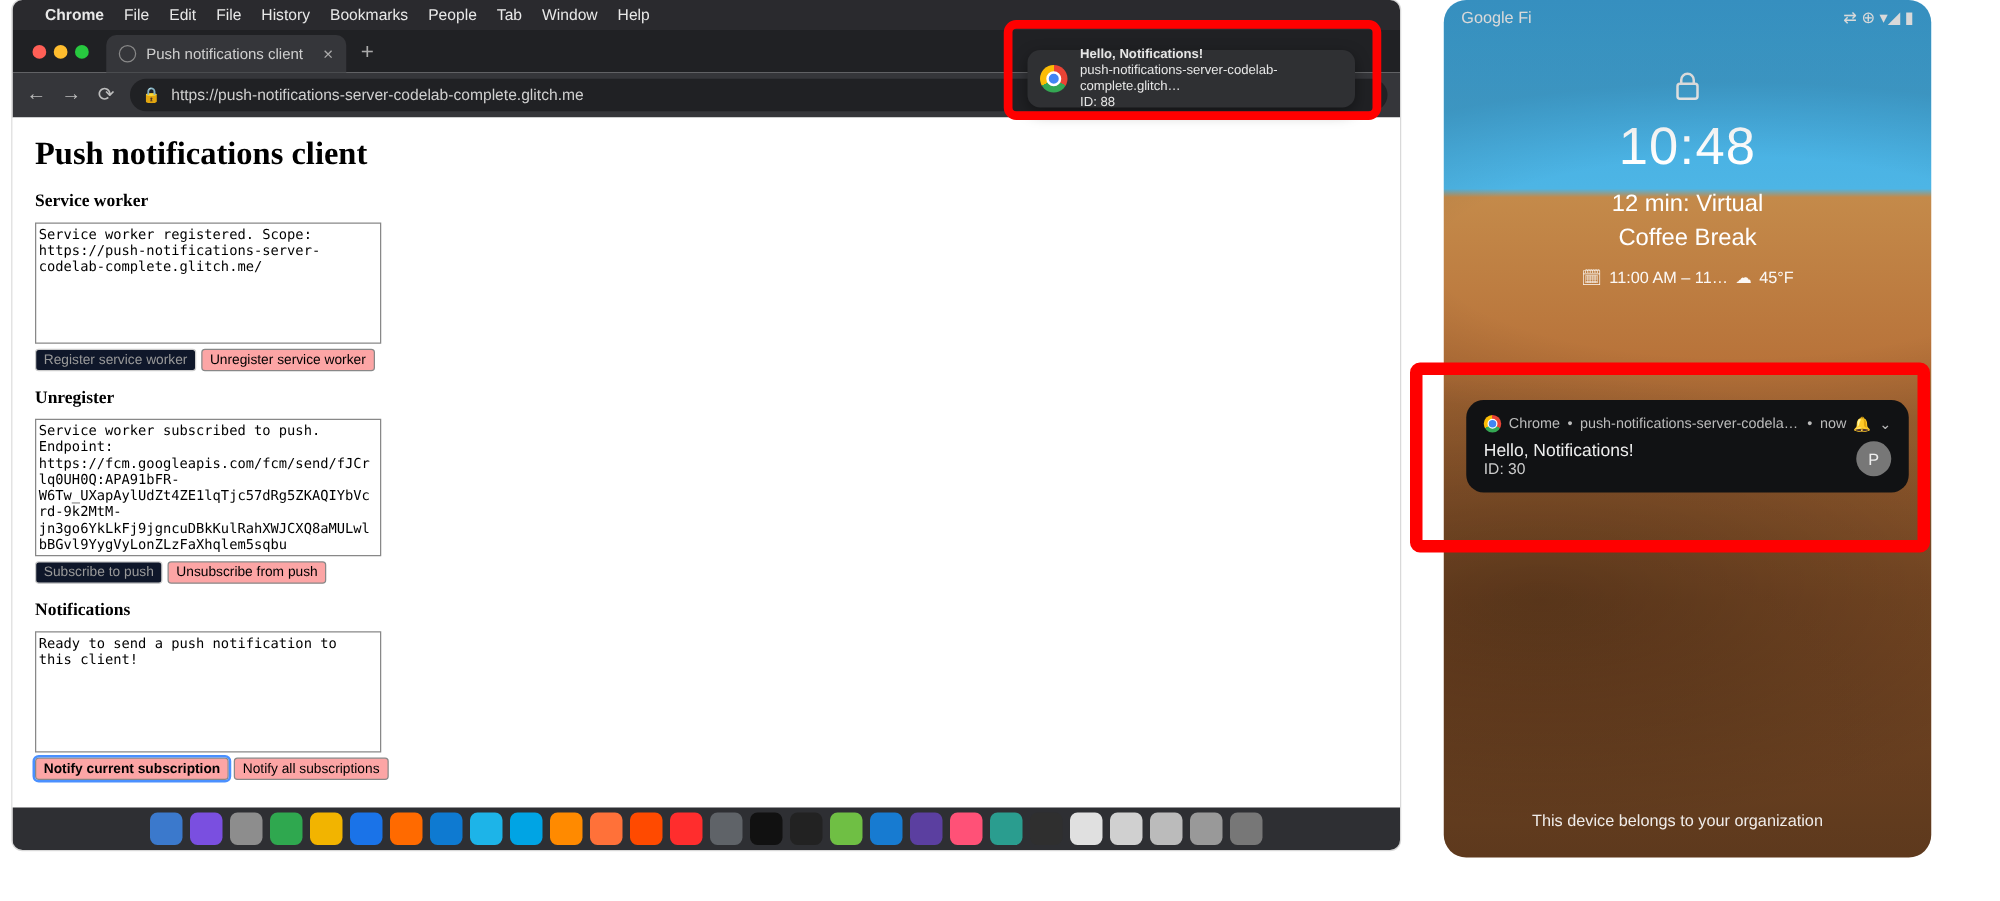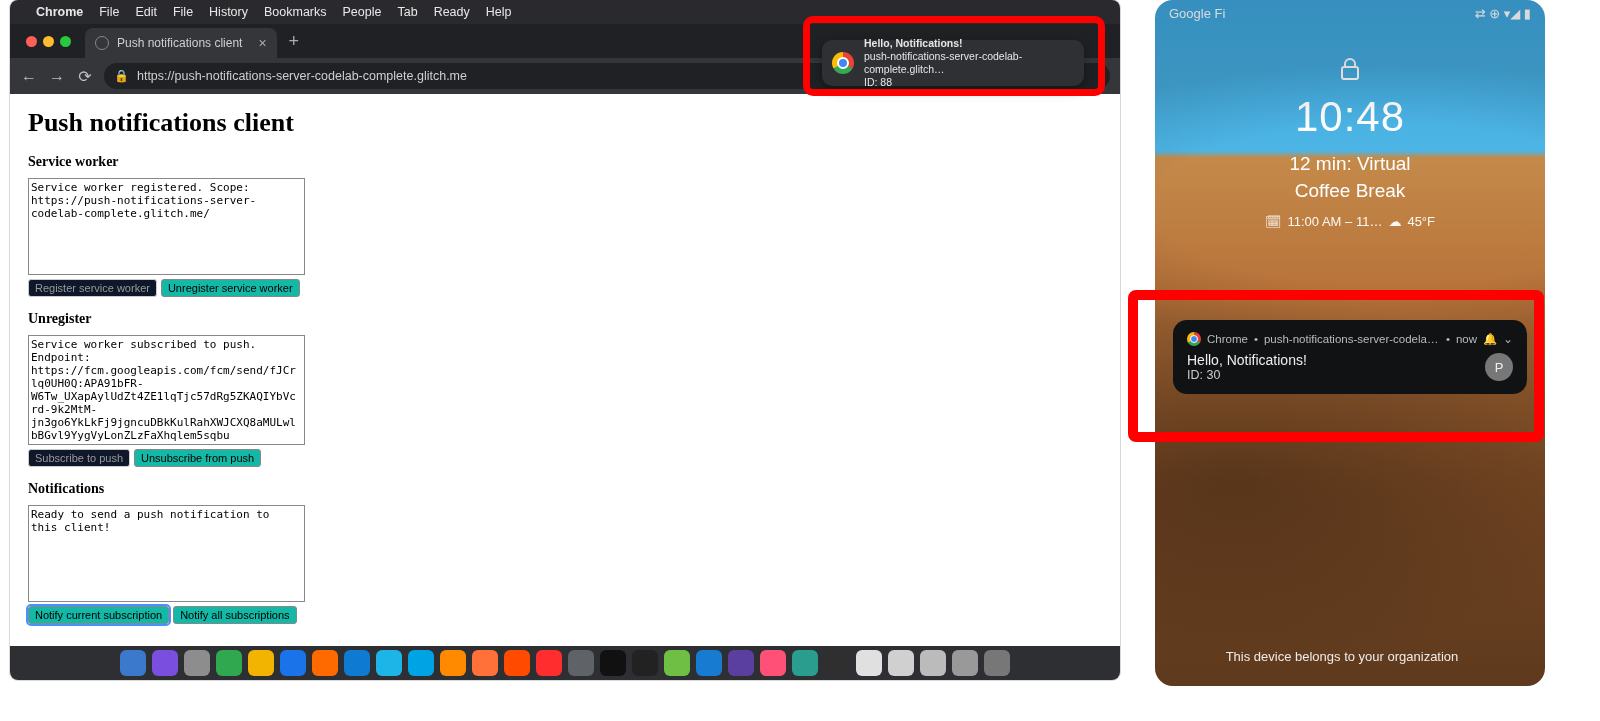--- a/index.html
+++ b/index.html
@@ -94,26 +94,26 @@
     padding:2px;
     resize:none;
     display:block;
     margin-bottom:4px;
   }
   .btn-row { display:flex; gap:4px; margin-bottom:14px; }
   .page button {
     font-size:11px;
     font-family: Arial, sans-serif;
     padding:2px 6px;
-    background:#14b8a6;
+    background:#fca5a5;
     border:1px solid #888;
     border-radius:3px;
   }
   .page button:disabled { color:#999; background:#0f172a; border-color:#ccc; }
-  .page button.focus { outline:2px solid #4a90ff; outline-offset:0; }
+  .page button.focus { outline:2px solid #4a90ff; outline-offset:0;font-weight:bold; }
   
   .mac-dock {
     position:absolute;
     bottom:0; left:0; right:0;
     height:34px;
     background:#2e2f33;
     display:flex; align-items:center; justify-content:center;
     gap:6px;
     padding:0 120px;
   }
@@ -217,21 +217,21 @@
   <div class="mac-menubar">
     <span class="apple"></span>
     <span class="app-name">Chrome</span>
     <span>File</span>
     <span>Edit</span>
     <span>File</span>
     <span>History</span>
     <span>Bookmarks</span>
     <span>People</span>
     <span>Tab</span>
-    <span>Ready</span>
+    <span>Window</span>
     <span>Help</span>
   </div>
 
   <div class="chrome-tabstrip">
     <div class="traffic-lights">
       <span class="tl-red"></span>
       <span class="tl-yel"></span>
       <span class="tl-grn"></span>
     </div>
     <div class="chrome-tab">

